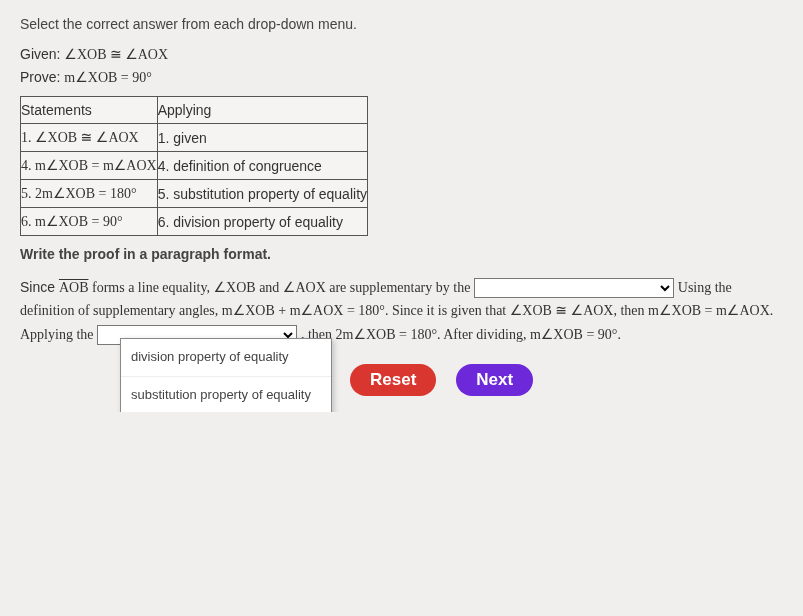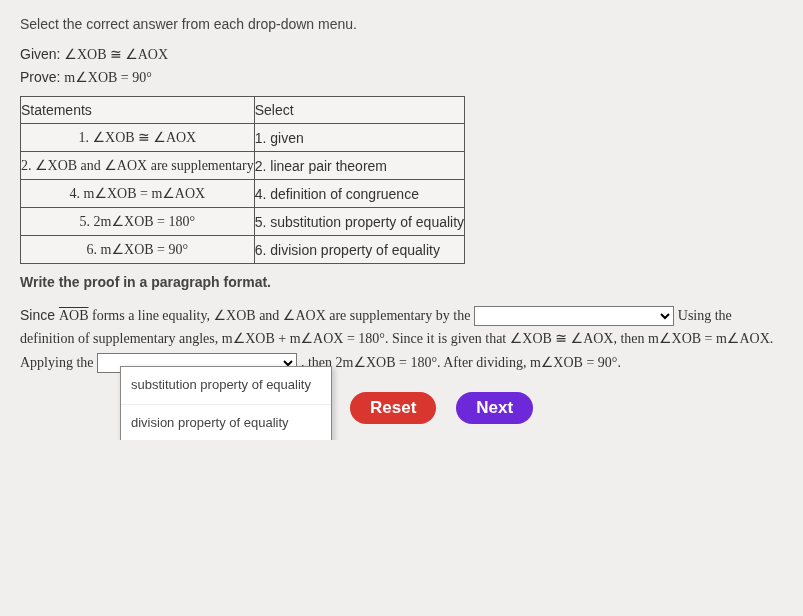--- a/index.html
+++ b/index.html
@@ -7,21 +7,21 @@
     font-size: 14px;
     color: #333;
     background: #f0efed;
     margin: 0;
     padding: 16px 20px;
     width: 803px;
     box-sizing: border-box;
   }
   .instruction { margin-bottom: 14px; color:#444; }
   .given, .prove { margin: 6px 0; }
-  .math { font-family: "Times New Roman", serif; text-align: center; }
+  .math { font-family: "Times New Roman", serif; }
   table {
     border-collapse: collapse;
     margin: 10px 0;
     background: #f5f4f2;
   }
   th, td {
     border: 1px solid #555;
     padding: 5px 0;
     text-align: left;
     font-size: 14px;
@@ -88,29 +88,25 @@
 
 <div class="prove">
   <span>Prove:</span>
   <span class="math">m∠XOB = 90°</span>
 </div>
 
 <table>
   <tbody>
       <tr>
     <th>Statements</th>
-    <th>Select</th>
+    <th>Applying</th>
   </tr>
   <tr>
         <td class="math">1. ∠XOB ≅ ∠AOX</td>
         <td>1. given</td>
-      </tr>
-  <tr>
-        <td class="math">2. ∠XOB and ∠AOX are supplementary</td>
-        <td>2. linear pair theorem</td>
       </tr>
   <tr>
         <td class="math">4. m∠XOB = m∠AOX</td>
         <td>4. definition of congruence</td>
       </tr>
   <tr>
         <td class="math">5. 2m∠XOB = 180°</td>
         <td>5. substitution property of equality</td>
       </tr>
   <tr>
@@ -128,18 +124,18 @@
   <span class="math"> Using the definition of supplementary angles, m∠XOB + m∠AOX = 180°. Since it is given that ∠XOB ≅ ∠AOX, then m∠XOB = m∠AOX. Applying the </span>
   <select class="dropdown"><option></option></select>
   <span class="math"> , then 2m∠XOB = 180°. After dividing, m∠XOB = 90°.</span>
 
   <div class="btn-row">
     <button class="btn btn-reset">Reset</button>
     <button class="btn btn-next">Next</button>
   </div>
 
   <div class="dropdown-box" style="left:100px; top:62px;">
+    <div class="opt">division property of equality</div>
     <div class="opt">substitution property of equality</div>
-    <div class="opt">division property of equality</div>
     <div class="opt">congruent supplements theorem</div>
     <div class="opt sel">linear pair theorem</div>
   </div>
 </div>
 
 </body></html>

